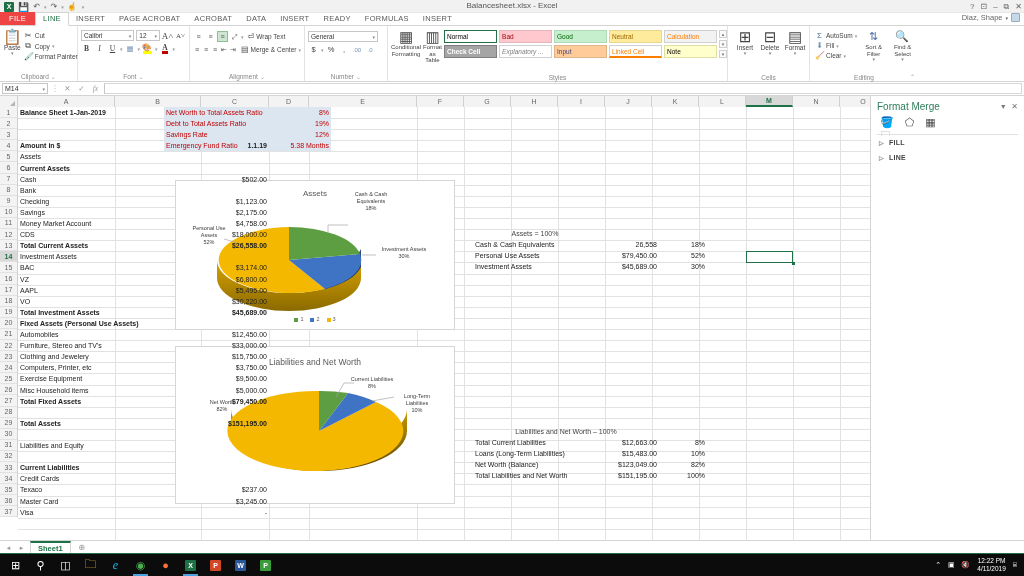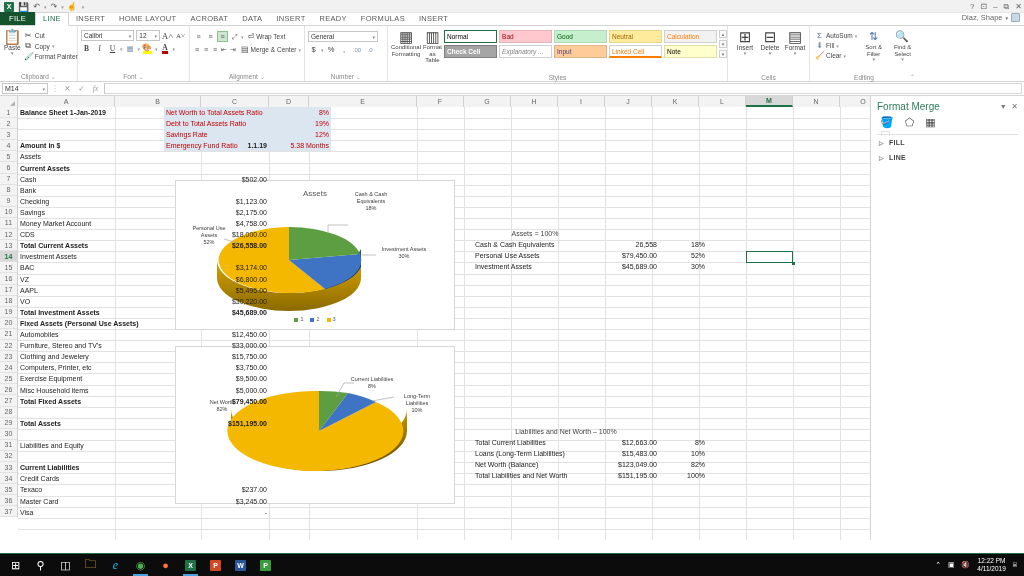--- a/index.html
+++ b/index.html
@@ -17,21 +17,21 @@
   .qat { position:absolute; left:2px; top:0; height:13px; display:flex; align-items:center; gap:4px; padding-left:2px; }
   .xl-logo { width:10px; height:10px; background:#1e7145; color:#fff; font-size:7px; line-height:10px; text-align:center; font-weight:bold; border-radius:1px; }
   .qat-ico { font-size:8px; color:#5a5a5a; }
   .qat-save { color:#1e7145; font-size:9px; }
   .wintitle { position:absolute; left:0; right:0; top:1px; text-align:center; font-size:8px; color:#555; }
   .winctl { position:absolute; right:2px; top:0; height:13px; display:flex; align-items:center; gap:6px; color:#666; font-size:8px; }
 
   
   .tabbar { position:relative; height:13px; background:#fff; border-bottom:1px solid #d4d4d4; display:flex; align-items:flex-end; padding-left:0; }
   .tab { font-size:7.5px; color:#5a5a5a; padding:1px 7px 2px 7px; letter-spacing:.3px; }
-  .tab.file { background:#14532d; color:#fff; padding:2px 9px; }
+  .tab.file { background:#ef4444; color:#fff; padding:2px 9px; }
   .tab.active { color:#1e7145; border:1px solid #d4d4d4; border-bottom:1px solid #fff; background:#fff; position:relative; top:1px; }
   .user { position:absolute; right:4px; top:0; font-size:7.5px; color:#666; display:flex; align-items:center; gap:3px; }
   .avatar { width:9px; height:9px; background:#c6d9e8; border:1px solid #9ab; border-radius:1px; }
 
   
   .ribbon { position:relative; height:56px; background:#fff; border-bottom:1px solid #d4d4d4; display:flex; align-items:stretch; }
   .grp { position:relative; border-right:1px solid #e3e3e3; padding:2px 3px 0 3px; display:flex; flex-direction:column; }
   .grp-label { position:absolute; bottom:0px; left:0; right:0; text-align:center; font-size:6.5px; color:#888; }
   .grp-inner { display:flex; flex:1; align-items:flex-start; gap:2px; padding-top:1px; }
   .bigbtn { display:flex; flex-direction:column; align-items:center; justify-content:flex-start; width:28px; font-size:6.5px; color:#444; text-align:center; line-height:1.1; }
@@ -144,34 +144,35 @@
     <div class="qat">
       <div class="xl-logo">X</div>
       <span class="qat-ico qat-save">💾</span>
       <span class="qat-ico">↶</span>
       <span class="qat-ico" style="font-size:5px;color:#999">▾</span>
       <span class="qat-ico">↷</span>
       <span class="qat-ico" style="font-size:5px;color:#999">▾</span>
       <span class="qat-ico">☝</span>
       <span class="qat-ico" style="font-size:5px;color:#999">▾</span>
     </div>
+    <div class="wintitle">Balancesheet.xlsx - Excel</div>
     <div class="winctl">
       <span>?</span>
       <span>⊡</span>
       <span>–</span>
       <span>⧉</span>
       <span>✕</span>
     </div>
   </div>
 
   <div class="tabbar">
     <div class="tab file">FILE</div>
     <div class="tab active">LINE</div>
     <div class="tab">INSERT</div>
-    <div class="tab">HOME LAYOUT</div>
+    <div class="tab">PAGE ACROBAT</div>
     <div class="tab">ACROBAT</div>
     <div class="tab">DATA</div>
     <div class="tab">INSERT</div>
     <div class="tab">READY</div>
     <div class="tab">FORMULAS</div>
     <div class="tab">INSERT</div>
     <div class="user">
       <span>Diaz, Shape</span>
       <span style="font-size:5px">▾</span>
       <span class="avatar"></span>
@@ -602,20 +603,21 @@
           <span>52%</span>
         </div>
         <div class="legend" style="bottom:7px">
           <span><i style="background:#5d9e42"></i><span>1</span></span>
           <span><i style="background:#3f73c4"></i><span>2</span></span>
           <span><i style="background:#f5b800"></i><span>3</span></span>
         </div>
       </div>
 
       <div class="chartobj" style="left:157px;top:239px;width:280px;height:158px">
+        <div class="charttitle" style="top:10px;font-size:8.5px">Liabilities and Net Worth</div>
 
         <svg width="280" height="158" style="position:absolute;left:0;top:0">
           <defs>
             <linearGradient id="l-gold-side" x1="0" y1="0" x2="0" y2="1">
               <stop offset="0%" stop-color="#c99a00"></stop>
                 <stop offset="100%" stop-color="#5c4600"></stop>
             </linearGradient>
           </defs>
           <path d="M 55 84 A 88 40 0 0 0 231 84 L 231 62 A 88 40 0 0 1 55 62 Z" fill="url(#l-gold-side)"></path>
 
@@ -717,20 +719,26 @@
     <div class="pane-sec">
       <span class="tri">▷</span>
       <span>FILL</span>
     </div>
     <div class="pane-sec">
       <span class="tri">▷</span>
       <span>LINE</span>
     </div>
   </div>
 
+  <div class="sheetbar">
+    <span class="navarr">◂</span>
+    <span class="navarr">▸</span>
+    <div class="stab">Sheet1</div>
+    <span class="addsheet">⊕</span>
+  </div>
 
   <div class="status">
     <span>READY</span>
     <div class="status-right">
       <span class="viewbtn sel"></span>
       <span class="viewbtn"></span>
       <span class="viewbtn"></span>
       <div class="zoomslider">
         <span>−</span>
         <span class="zline">

